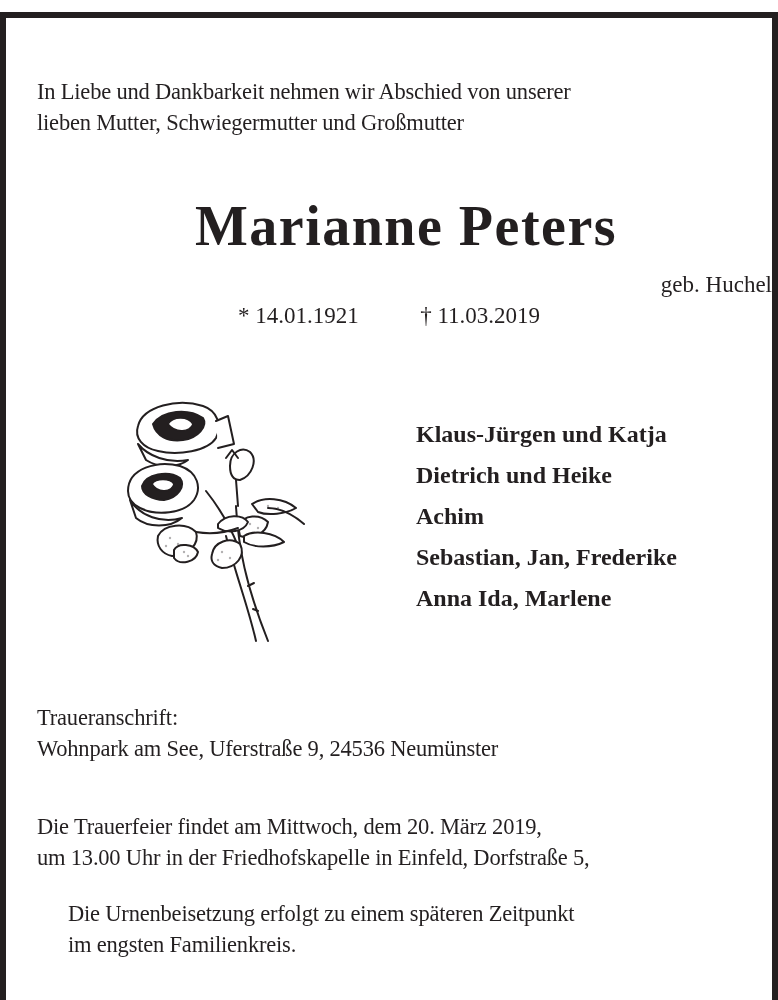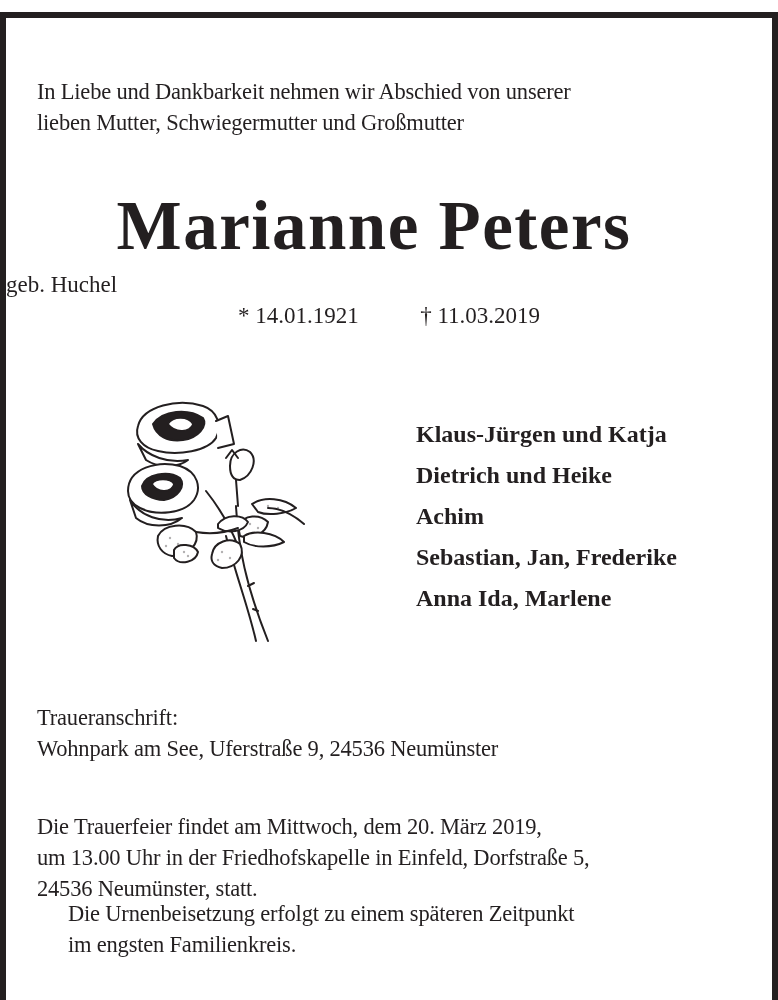--- a/index.html
+++ b/index.html
@@ -17,26 +17,27 @@
     position: absolute; left: 31px; top: 58px; width: 720px;
     font-family: "Liberation Serif", serif;
     font-size: 22.5px; line-height: 31px;
     letter-spacing: -0.2px;
   }
   .intro div { white-space: nowrap; }
   .name {
     position: absolute; left: 0; top: 176px; width: 736px;
     text-align: center;
     font-family: "Liberation Serif", serif;
-    font-weight: bold; font-size: 69px; line-height: 64px;
+    font-weight: bold; font-size: 56px; line-height: 64px;
     letter-spacing: 1.5px;
+    padding-left: 32px;
   }
   .maiden {
     position: absolute; left: 0; top: 252px; width: 766px;
-    text-align: left;
+    text-align: right;
     font-family: "Liberation Serif", serif;
     font-size: 23px; line-height: 30px;
   }
   .dates {
     position: absolute; left: 0; top: 283px; width: 766px;
     text-align: center;
     font-family: "Liberation Serif", serif;
     font-size: 23px; line-height: 30px;
     white-space: nowrap;
   }
@@ -145,21 +146,20 @@
   </div>
 
   <div class="body-text addr">
     <div>Traueranschrift:</div>
     <div>Wohnpark am See, Uferstraße 9, 24536 Neumünster</div>
   </div>
 
   <div class="body-text ceremony">
     <div>Die Trauerfeier findet am Mittwoch, dem 20. März 2019,</div>
     <div>um 13.00 Uhr in der Friedhofskapelle in Einfeld, Dorfstraße 5,</div>
-    <div>24536 Neumünster, statt.</div>
   </div>
 
   <div class="body-text burial">
     <div>Die Urnenbeisetzung erfolgt zu einem späteren Zeitpunkt</div>
     <div>im engsten Familienkreis.</div>
   </div>
 
 </div>
 
 </body></html>

